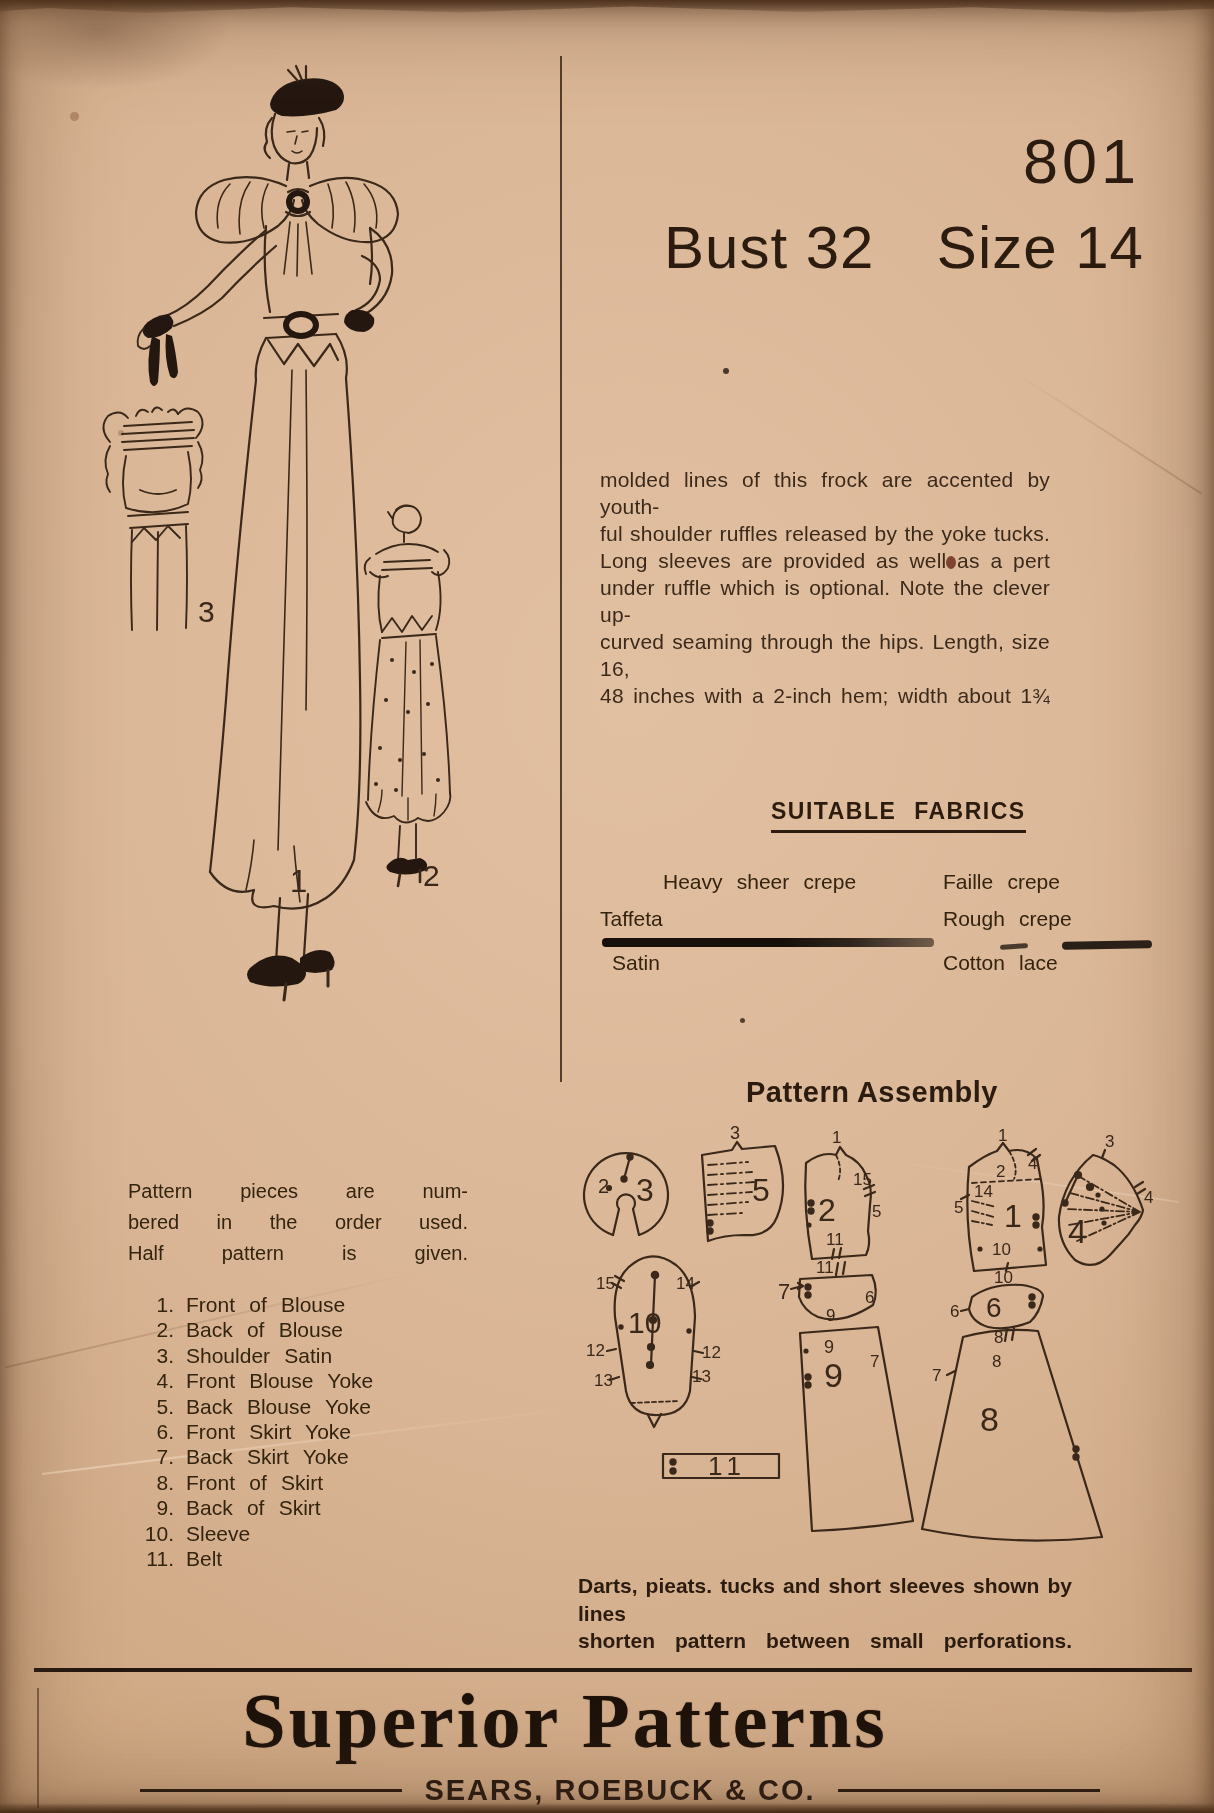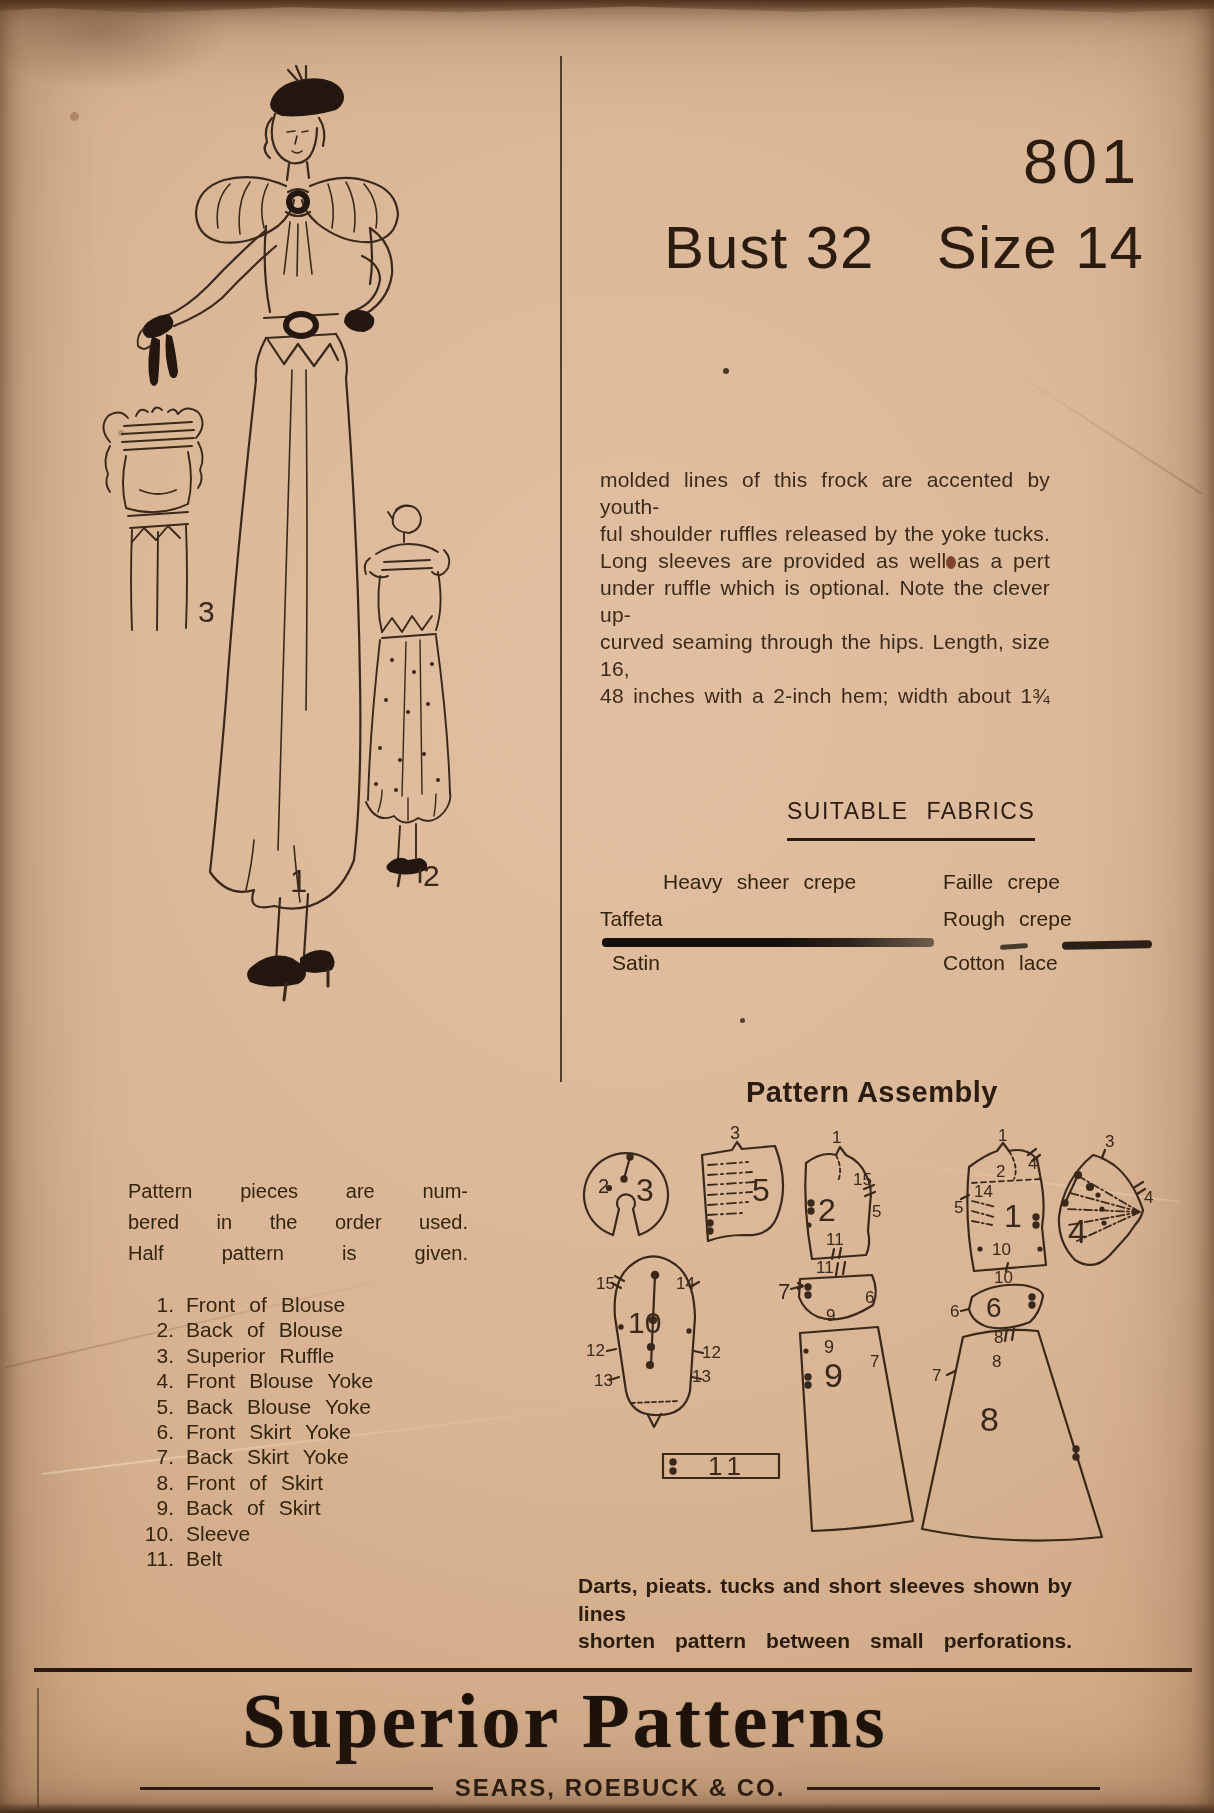--- a/index.html
+++ b/index.html
@@ -61,22 +61,22 @@
 
   .desc{
     position:absolute;left:600px;top:466px;width:450px;
     font-size:21px;line-height:27px;letter-spacing:.2px;color:#3b2a1b;
   }
   .jl{text-align:justify;text-align-last:justify;}
   .jend{text-align:left;text-align-last:left;}
 
   .fab-heading{
     position:absolute;left:771px;top:798px;
-    font-size:23px;font-weight:400;letter-spacing:1.5px;word-spacing:10px;color:#2c1c10;
-    border-bottom:3px solid #2c1c10;padding-bottom:13px;margin-left:16px;
+    font-size:23px;font-weight:700;letter-spacing:1.5px;word-spacing:10px;color:#2c1c10;
+    border-bottom:3px solid #2c1c10;padding-bottom:5px;
   }
   .fab-row{position:absolute;left:600px;width:560px;font-size:21px;word-spacing:.4em;color:#33230f;}
   .fab-row .r{position:absolute;left:343px;top:0;}
   .fr1{top:870px;} .fr1 .l{padding-left:63px;}
   .fr2{top:907px;}
   .fr3{top:951px;} .fr3 .l{padding-left:12px;}
   .smudge{position:absolute;background:#17100a;border-radius:4px;}
   .smA{left:602px;top:938px;width:332px;height:9px;
        background:linear-gradient(90deg,#17100a 0 55%,rgba(23,16,10,.88) 75%,rgba(23,16,10,.55));}
   .smB{left:1062px;top:941px;width:90px;height:8px;transform:rotate(-1deg);opacity:.9;}
@@ -106,21 +106,21 @@
     position:absolute;left:58px;top:1678px;width:1014px;text-align:center;
     font-family:"Liberation Serif", serif;font-weight:700;
     font-size:78px;line-height:1.1;letter-spacing:3px;color:#1d120a;
     text-shadow:0 0 1px rgba(29,18,10,.7);
   }
   .sears{
     position:absolute;left:140px;top:1774px;width:960px;
     display:flex;align-items:center;gap:22px;
   }
   .sears .sline{height:3px;background:#241710;flex:1;}
-  .sears .stext{font-size:24px;font-weight:700;letter-spacing:2px;color:#241710;white-space:nowrap;}
+  .sears .stext{font-size:29px;font-weight:700;letter-spacing:2px;color:#241710;white-space:nowrap;}
   .left-edge-line{position:absolute;left:37px;top:1688px;width:2px;height:120px;background:rgba(45,28,16,.5);}
 
   svg text{font-family:"Liberation Sans", sans-serif;fill:#3a281a;}
   .figure-svg{position:absolute;left:40px;top:60px;}
   .assembly-svg{position:absolute;left:480px;top:1125px;}
 </style>
 </head>
 <body>
 
 <div class="paper"></div>
@@ -424,21 +424,21 @@
   <div class="row">
       <span class="n">1.</span>
       <span class="l">Front of Blouse</span>
     </div>
   <div class="row">
       <span class="n">2.</span>
       <span class="l">Back of Blouse</span>
     </div>
   <div class="row">
       <span class="n">3.</span>
-      <span class="l">Superior Ruffle</span>
+      <span class="l">Shoulder Satin</span>
     </div>
   <div class="row">
       <span class="n">4.</span>
       <span class="l">Front Blouse Yoke</span>
     </div>
   <div class="row">
       <span class="n">5.</span>
       <span class="l">Back Blouse Yoke</span>
     </div>
   <div class="row">

